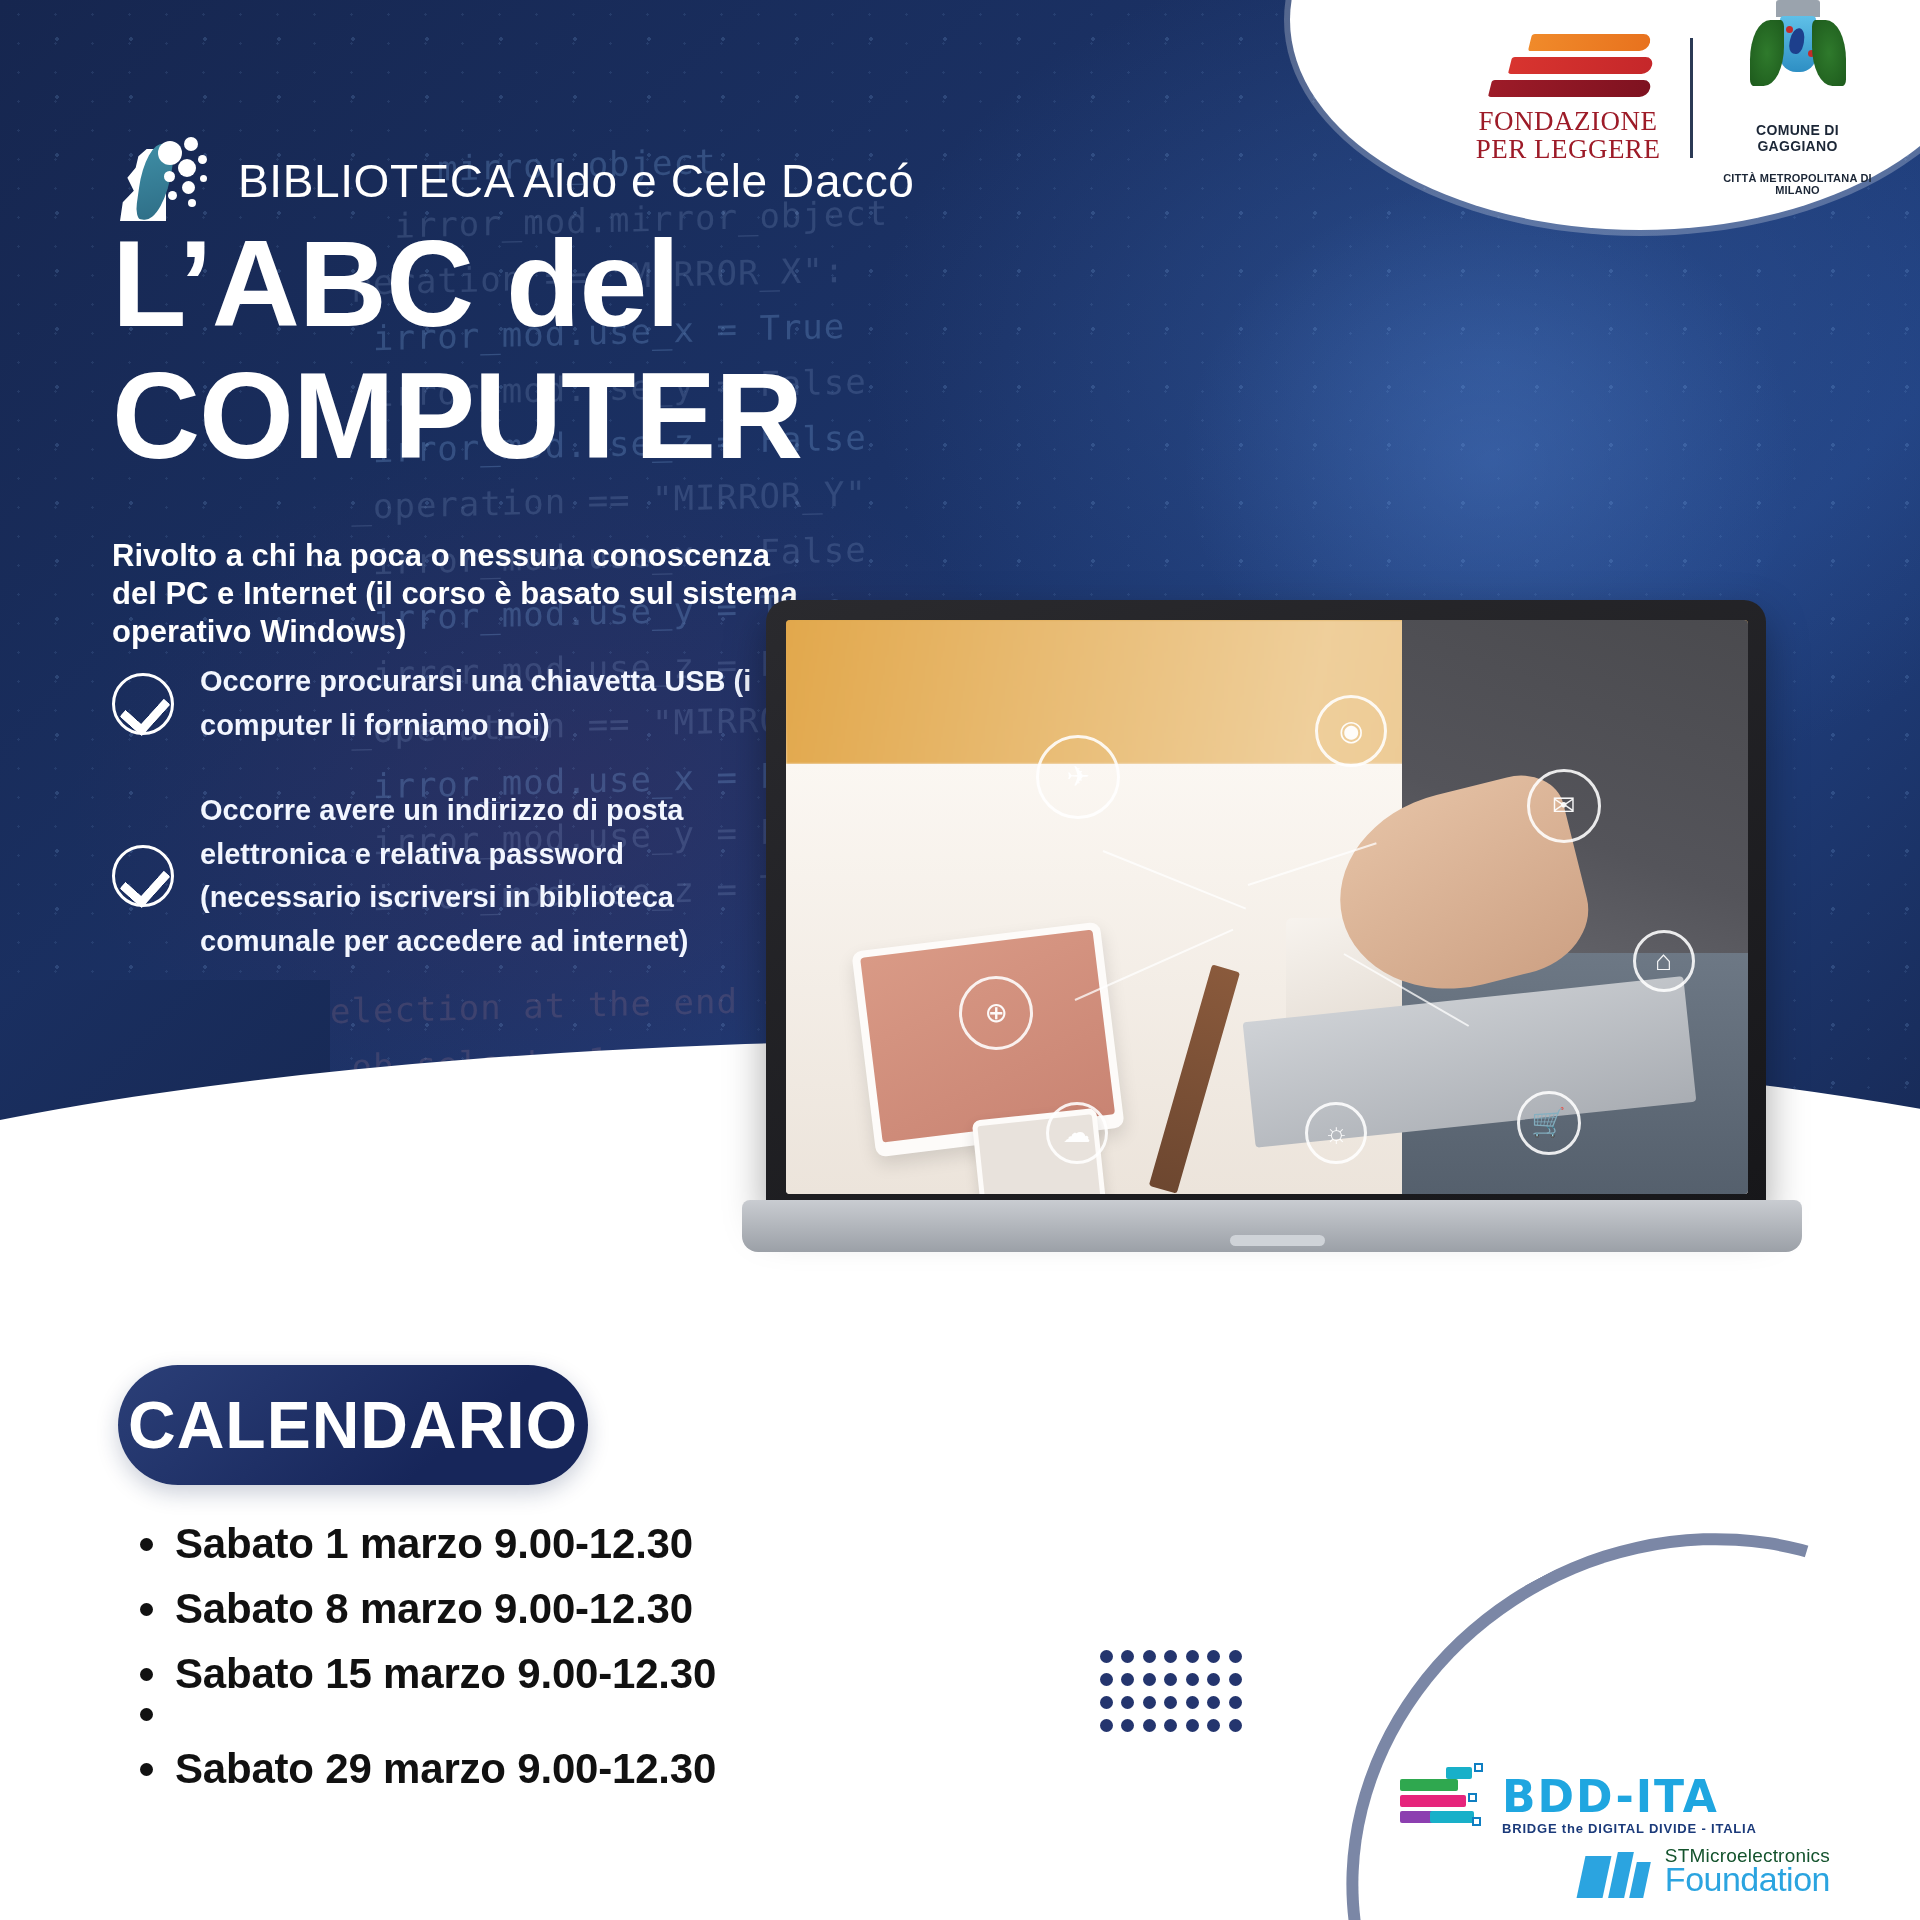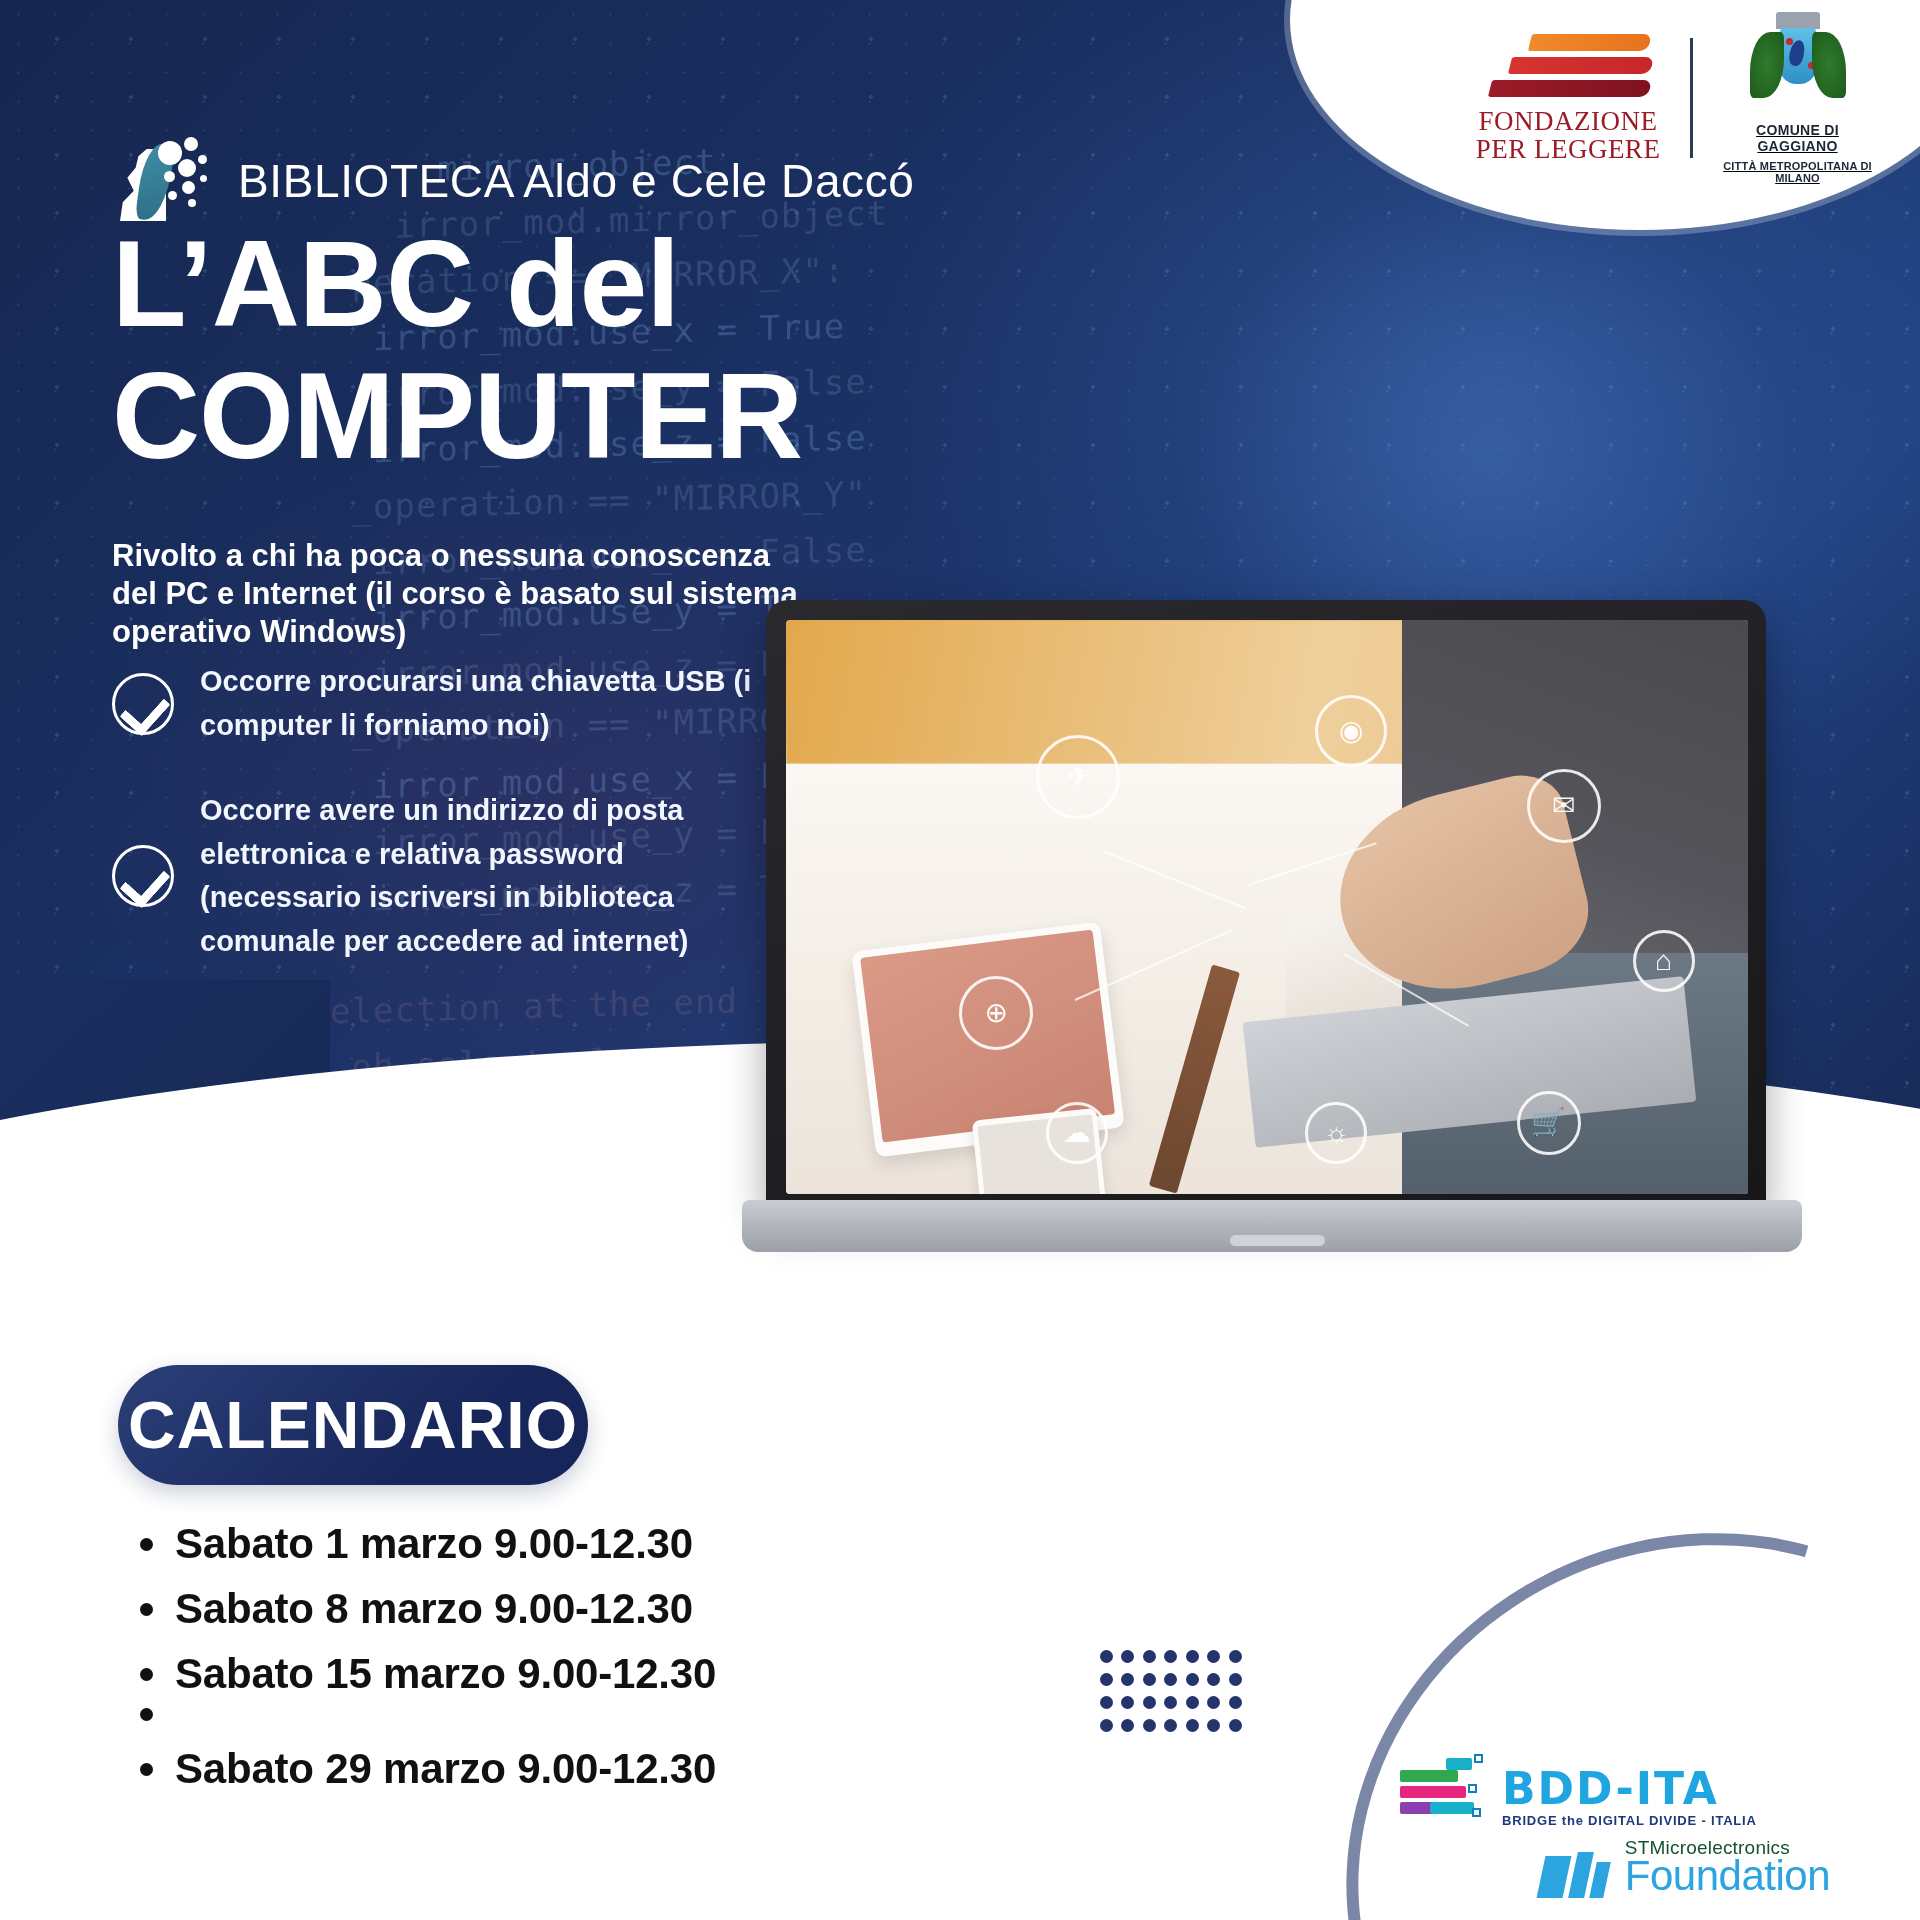--- a/index.html
+++ b/index.html
@@ -73,21 +73,21 @@
   .sw { position:absolute; left:0; height:17px; border-radius:10px 30px 30px 10px;
         transform:skewX(-14deg); }
   .sw1 { top:2px;  left:52px; width:120px; background:linear-gradient(90deg,#f08a2a,#e8721e); }
   .sw2 { top:25px; left:32px; width:142px; background:linear-gradient(90deg,#d8342f,#c5272a); }
   .sw3 { top:48px; left:12px; width:160px; background:linear-gradient(90deg,#9d1b28,#7e1220); }
   .fpl-t1 { font-family:"Liberation Serif", serif; font-size:27px; letter-spacing:.5px;
             color:#9d1b28; line-height:1.02; }
   .fpl-t2 { font-family:"Liberation Serif", serif; font-size:27px; letter-spacing:.5px;
             color:#9d1b28; line-height:1.02; }
   .divider-v { width:3px; height:120px; background:#2b3a55; }
-  .gag { width:165px; display:flex; flex-direction:column; align-items:center; gap:6px;text-decoration:underline; }
+  .gag { width:165px; display:flex; flex-direction:column; align-items:center; gap:18px; }
   .crest { width:96px; height:104px; position:relative; }
   .crest .crown { position:absolute; left:26px; top:0; width:44px; height:17px;
     background:#9aa3ad; border-radius:3px 3px 0 0; }
   .crest .shield { position:absolute; left:30px; top:16px; width:36px; height:56px;
     background:linear-gradient(180deg,#5fc0e8,#2e8fc4); border-radius:4px 4px 16px 16px; }
   .crest .lf { position:absolute; top:20px; width:34px; height:66px;
     background:radial-gradient(ellipse at center,#2f7a2c,#1d5a1c); border-radius:60% 10% 60% 10%; }
   .crest .lf.l { left:0; } .crest .lf.r { right:0; transform:scaleX(-1); }
   .crest .bird { position:absolute; left:40px; top:28px; width:14px; height:26px;
     background:#1d3f8c; border-radius:50% 50% 40% 40%; transform:rotate(12deg); }
@@ -221,21 +221,21 @@
     font-family:"DejaVu Sans", sans-serif; line-height:1; }
   .bdd-sub { font-size:13px; font-weight:bold; color:#1b3a7a; letter-spacing:.8px; margin-top:2px; text-align:right; }
   .stm { display:flex; align-items:flex-end; gap:10px; margin-top:10px; justify-content:flex-end; }
   .stm-mark { width:74px; height:46px; position:relative; }
   .stm-mark i { position:absolute; background:#2ba4e0; }
   .stm-mark .s1 { left:0; top:4px; width:26px; height:42px; transform:skewX(-12deg); }
   .stm-mark .s2 { left:32px; top:0; width:16px; height:46px; transform:skewX(-12deg); }
   .stm-mark .s3 { left:52px; top:10px; width:14px; height:36px; transform:skewX(-12deg); }
   .stm-txt { line-height:1.05; }
   .stm-t1 { font-size:19px; color:#14532d; letter-spacing:.2px; }
-  .stm-t2 { font-size:42px; color:#2ba4e0; font-weight:400; letter-spacing:-.5px; margin-top:-4px; }
+  .stm-t2 { font-size:34px; color:#2ba4e0; font-weight:400; letter-spacing:-.5px; margin-top:-4px; }
 
   
   .foot { position:absolute; left:36px; bottom:20px; display:flex; align-items:center; gap:26px; }
   .globe { width:82px; height:98px; position:relative; }
   .globe .gb { position:absolute; inset:0; background:#24356e; border-radius:48% 48% 48% 48% / 50% 50% 50% 50%; }
   .globe .ln { position:absolute; background:#ffffff; }
   .foot-tx .ft1 { font-size:30px; color:#111; letter-spacing:.2px; }
   .foot-tx .ft2 { font-size:40px; font-weight:bold; color:#111; letter-spacing:-.4px; margin-top:4px; white-space:nowrap; }
   .foot-tx .ft2 .ph { margin-left:18px; }
 </style>

